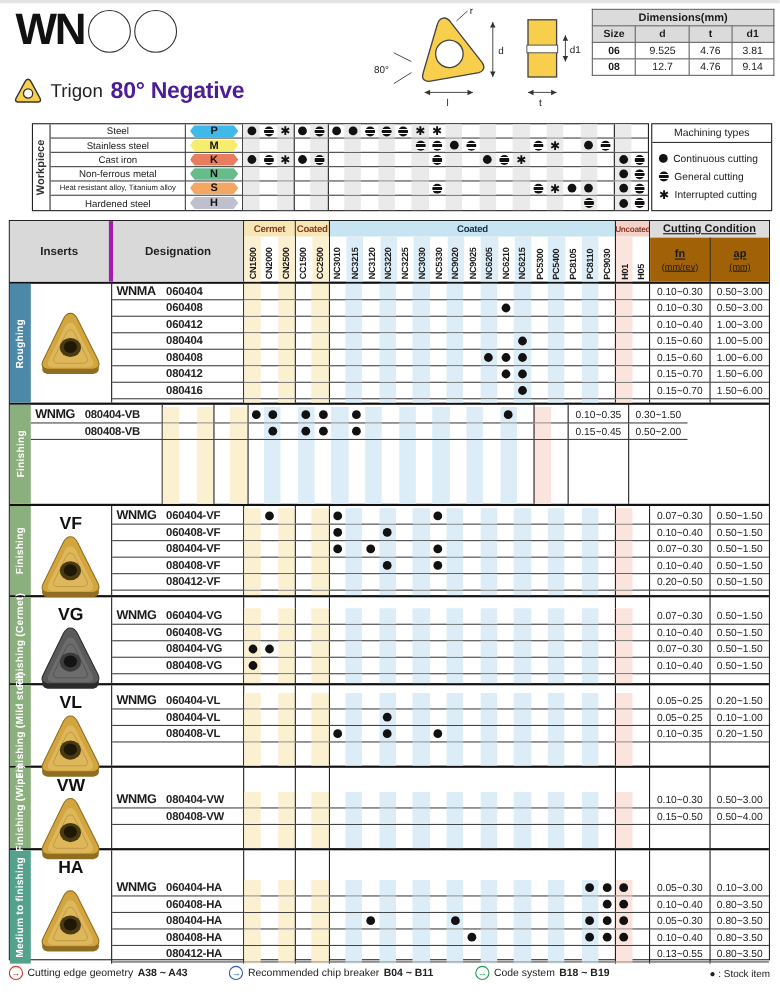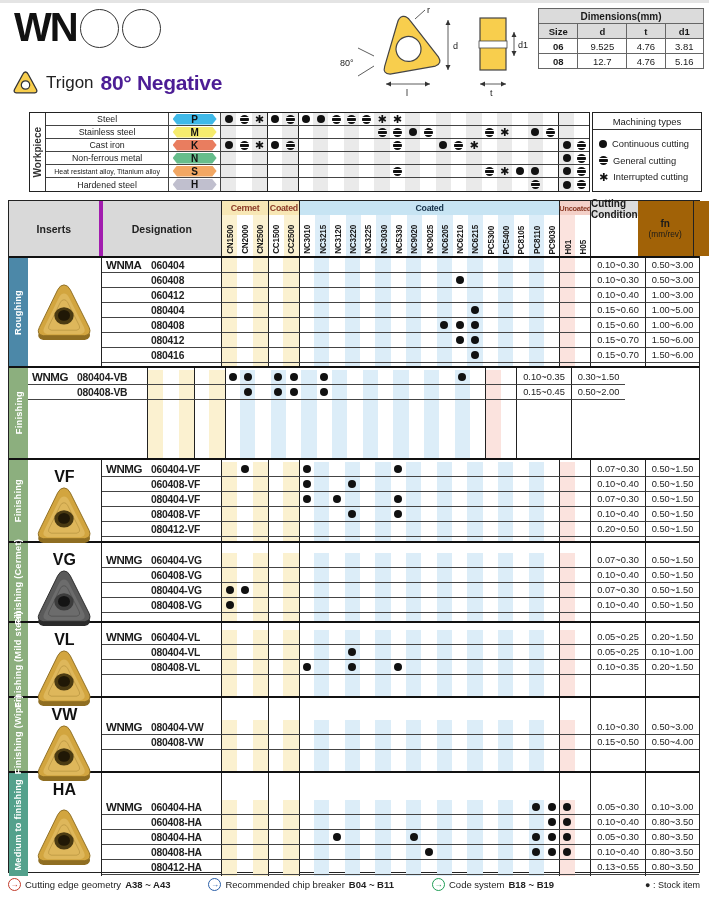--- a/index.html
+++ b/index.html
@@ -68,21 +68,21 @@
   #hd-desig{width:120px;border-right:1px solid #222;}
   #hd-grades{width:368px;display:flex;}
   .hgroup{display:flex;flex-direction:column;box-sizing:border-box;}
   .hg-title{height:14px;display:flex;align-items:center;justify-content:center;font-size:8.8px;font-weight:700;letter-spacing:-0.3px;}
   .hg-title.z-cream{background:#F7E7B5;color:#8B3A26;}
   .hg-title.z-blue{background:#C7E4F3;color:#17334B;}
   .hg-title.z-pink{background:#F3D0C8;color:#8B3A26;font-size:7.5px;}
   .hg-labels{flex:1;display:flex;}
   .hlabel{position:relative;width:15.3333px;box-sizing:border-box;}
   .hlabel .vtext{position:absolute;bottom:2px;left:50%;transform:translateX(-50%) rotate(180deg);writing-mode:vertical-rl;font-size:8.2px;font-weight:700;color:#1a1a1a;letter-spacing:-0.2px;}
-  #hd-cutting{width:109px;display:flex;flex-direction:row;border-left:1px solid #222;box-sizing:border-box;}
+  #hd-cutting{width:109px;display:flex;flex-direction:column;border-left:1px solid #222;box-sizing:border-box;text-decoration:underline;}
   #hd-cutting .cc-title{height:15px;background:#DCDCDC;display:flex;align-items:center;justify-content:center;font-weight:700;font-size:10px;}
   #hd-cutting .cc-sub{flex:1;display:flex;}
   .cc-cell{background:#a16207;display:flex;flex-direction:column;align-items:center;justify-content:center;box-sizing:border-box;}
   .cc-cell.fn{width:55px;}
   .cc-cell.ap{width:54px;border-left:1px solid #222;}
   .cc-cell .b{font-weight:700;font-size:10px;}
   .cc-cell .u{font-size:8.3px;}
 
   
   .section{display:flex;box-sizing:border-box;flex:0 0 auto;}
@@ -165,21 +165,21 @@
         <tr>
           <td class="sz">06</td>
           <td>9.525</td>
           <td>4.76</td>
           <td>3.81</td>
         </tr>
         <tr>
           <td class="sz">08</td>
           <td>12.7</td>
           <td>4.76</td>
-          <td>5.16</td>
+          <td>9.14</td>
         </tr>
       </tbody>
   </table>
 
   <div id="heading">
     <svg width="27" height="25" viewBox="0 0 27 25">
       <path d="M13.5 2 Q15.2 2 16.2 4.2 L24.5 19.5 Q25.8 22.3 22.7 22.8 L4.3 22.8 Q1.2 22.3 2.5 19.5 L10.8 4.2 Q11.8 2 13.5 2 Z" fill="#F8CE4D" stroke="#333" stroke-width="1.3"></path>
       <circle cx="13.5" cy="15" r="4.2" fill="#fff" stroke="#333" stroke-width="1.2"></circle>
     </svg>
     <span class="h-label">Trigon</span>

